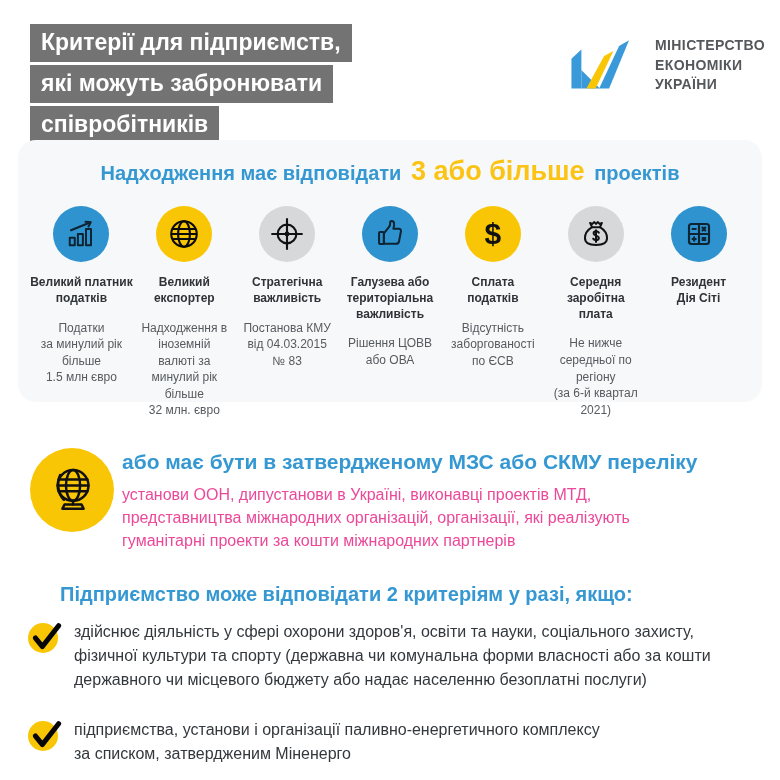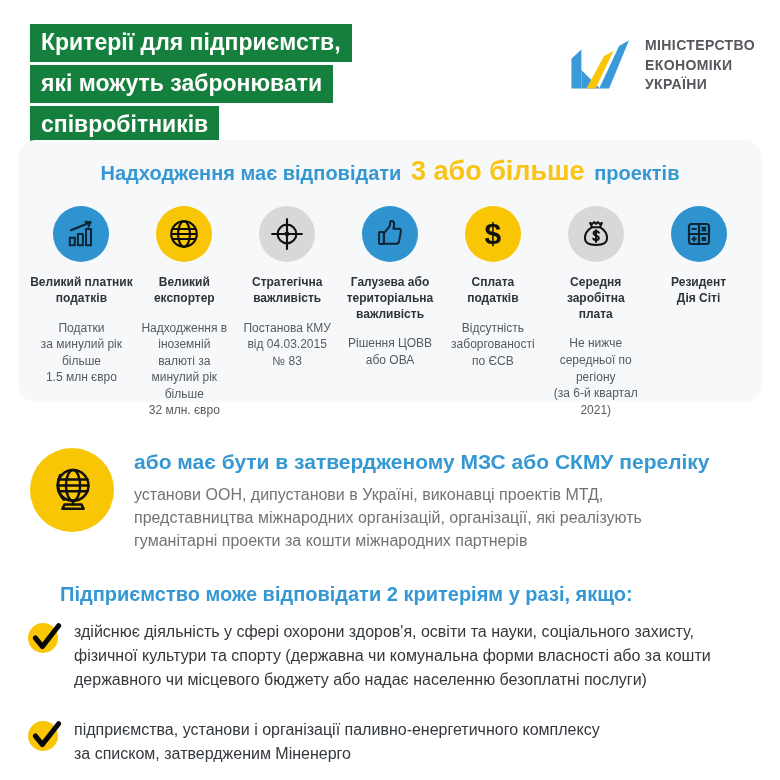--- a/index.html
+++ b/index.html
@@ -1,47 +1,47 @@
 <!DOCTYPE html>
 <html><head>
 <meta charset="utf-8">
 <style>
   html,body{margin:0;padding:0;background:#fff;}
   #app{position:relative;width:780px;height:780px;background:#ffffff;overflow:hidden;
        font-family:"Liberation Sans",sans-serif;}
 
   
   .title-block{position:absolute;left:30px;top:24px;}
-  .title-line{display:table;background:#15803d;color:#fff;font-weight:bold;
+  .title-line{display:table;background:#737373;color:#fff;font-weight:bold;
               font-size:23px;line-height:1;padding:7px 11px 8px;margin-bottom:3px;}
-  .logo{position:absolute;left:570px;top:36px;display:flex;align-items:center;gap:11px;}
+  .logo{position:absolute;left:570px;top:36px;display:flex;align-items:center;gap:21px;}
   .logo-text{font-weight:bold;font-size:14px;line-height:1.4;color:#54575B;letter-spacing:.4px;}
 
   
   .card{position:absolute;left:18px;top:140px;width:744px;height:262px;
         background:#F7F8F9;border-radius:18px;}
   .card-heading{text-align:center;padding-top:16px;font-weight:bold;font-size:20px;color:#3598D2;}
   .card-heading .hl{font-size:27px;color:#FBC313;margin:0 4px;}
   .crit-row{display:flex;justify-content:space-between;padding:19px 12px 0;}
   .crit-col{width:103px;text-align:center;}
   .circle{width:56px;height:56px;border-radius:50%;margin:0 auto;
           display:flex;align-items:center;justify-content:center;}
   .c-blue{background:#2E93CE;} .c-yellow{background:#F9C606;} .c-gray{background:#D7D8DA;}
   .crit-title{margin-top:13px;font-weight:bold;font-size:12px;line-height:1.32;
               color:#2F3338;white-space:pre-line;}
   .crit-detail{margin-top:13px;font-size:12px;line-height:1.38;color:#565B60;white-space:pre-line;}
   .dollar-glyph{font-weight:bold;font-size:30px;color:#111;line-height:1;}
 
   
-  .mzs{position:absolute;left:30px;top:448px;display:flex;gap:20px;align-items:flex-start;}
+  .mzs{position:absolute;left:30px;top:448px;display:flex;gap:8px;align-items:flex-start;}
   .big-circle{width:84px;height:84px;border-radius:50%;background:#F9C606;flex:none;
               display:flex;align-items:center;justify-content:center;}
   .mzs-text{width:625px;padding-top:2px;}
   .mzs-heading{font-weight:bold;font-size:21px;color:#3598D2;margin-bottom:9px;}
-  .mzs-body{font-size:16px;line-height:1.45;color:#737373;white-space:pre-line;}
+  .mzs-body{font-size:16px;line-height:1.45;color:#ec4899;white-space:pre-line;}
 
   
   .two-heading{position:absolute;left:60px;top:583px;font-weight:bold;font-size:20px;color:#3598D2;}
   .bullets{position:absolute;left:28px;top:620px;width:730px;display:flex;
            flex-direction:column;gap:26px;}
   .bullet{display:flex;gap:16px;align-items:flex-start;}
   .check-circle{width:30px;height:30px;border-radius:50%;background:#F9C606;flex:none;
                 position:relative;margin-top:3px;}
   .check-circle svg{position:absolute;left:-1px;top:-5px;}
   .bullet-text{font-size:16px;line-height:1.5;color:#33383D;white-space:pre-line;}

